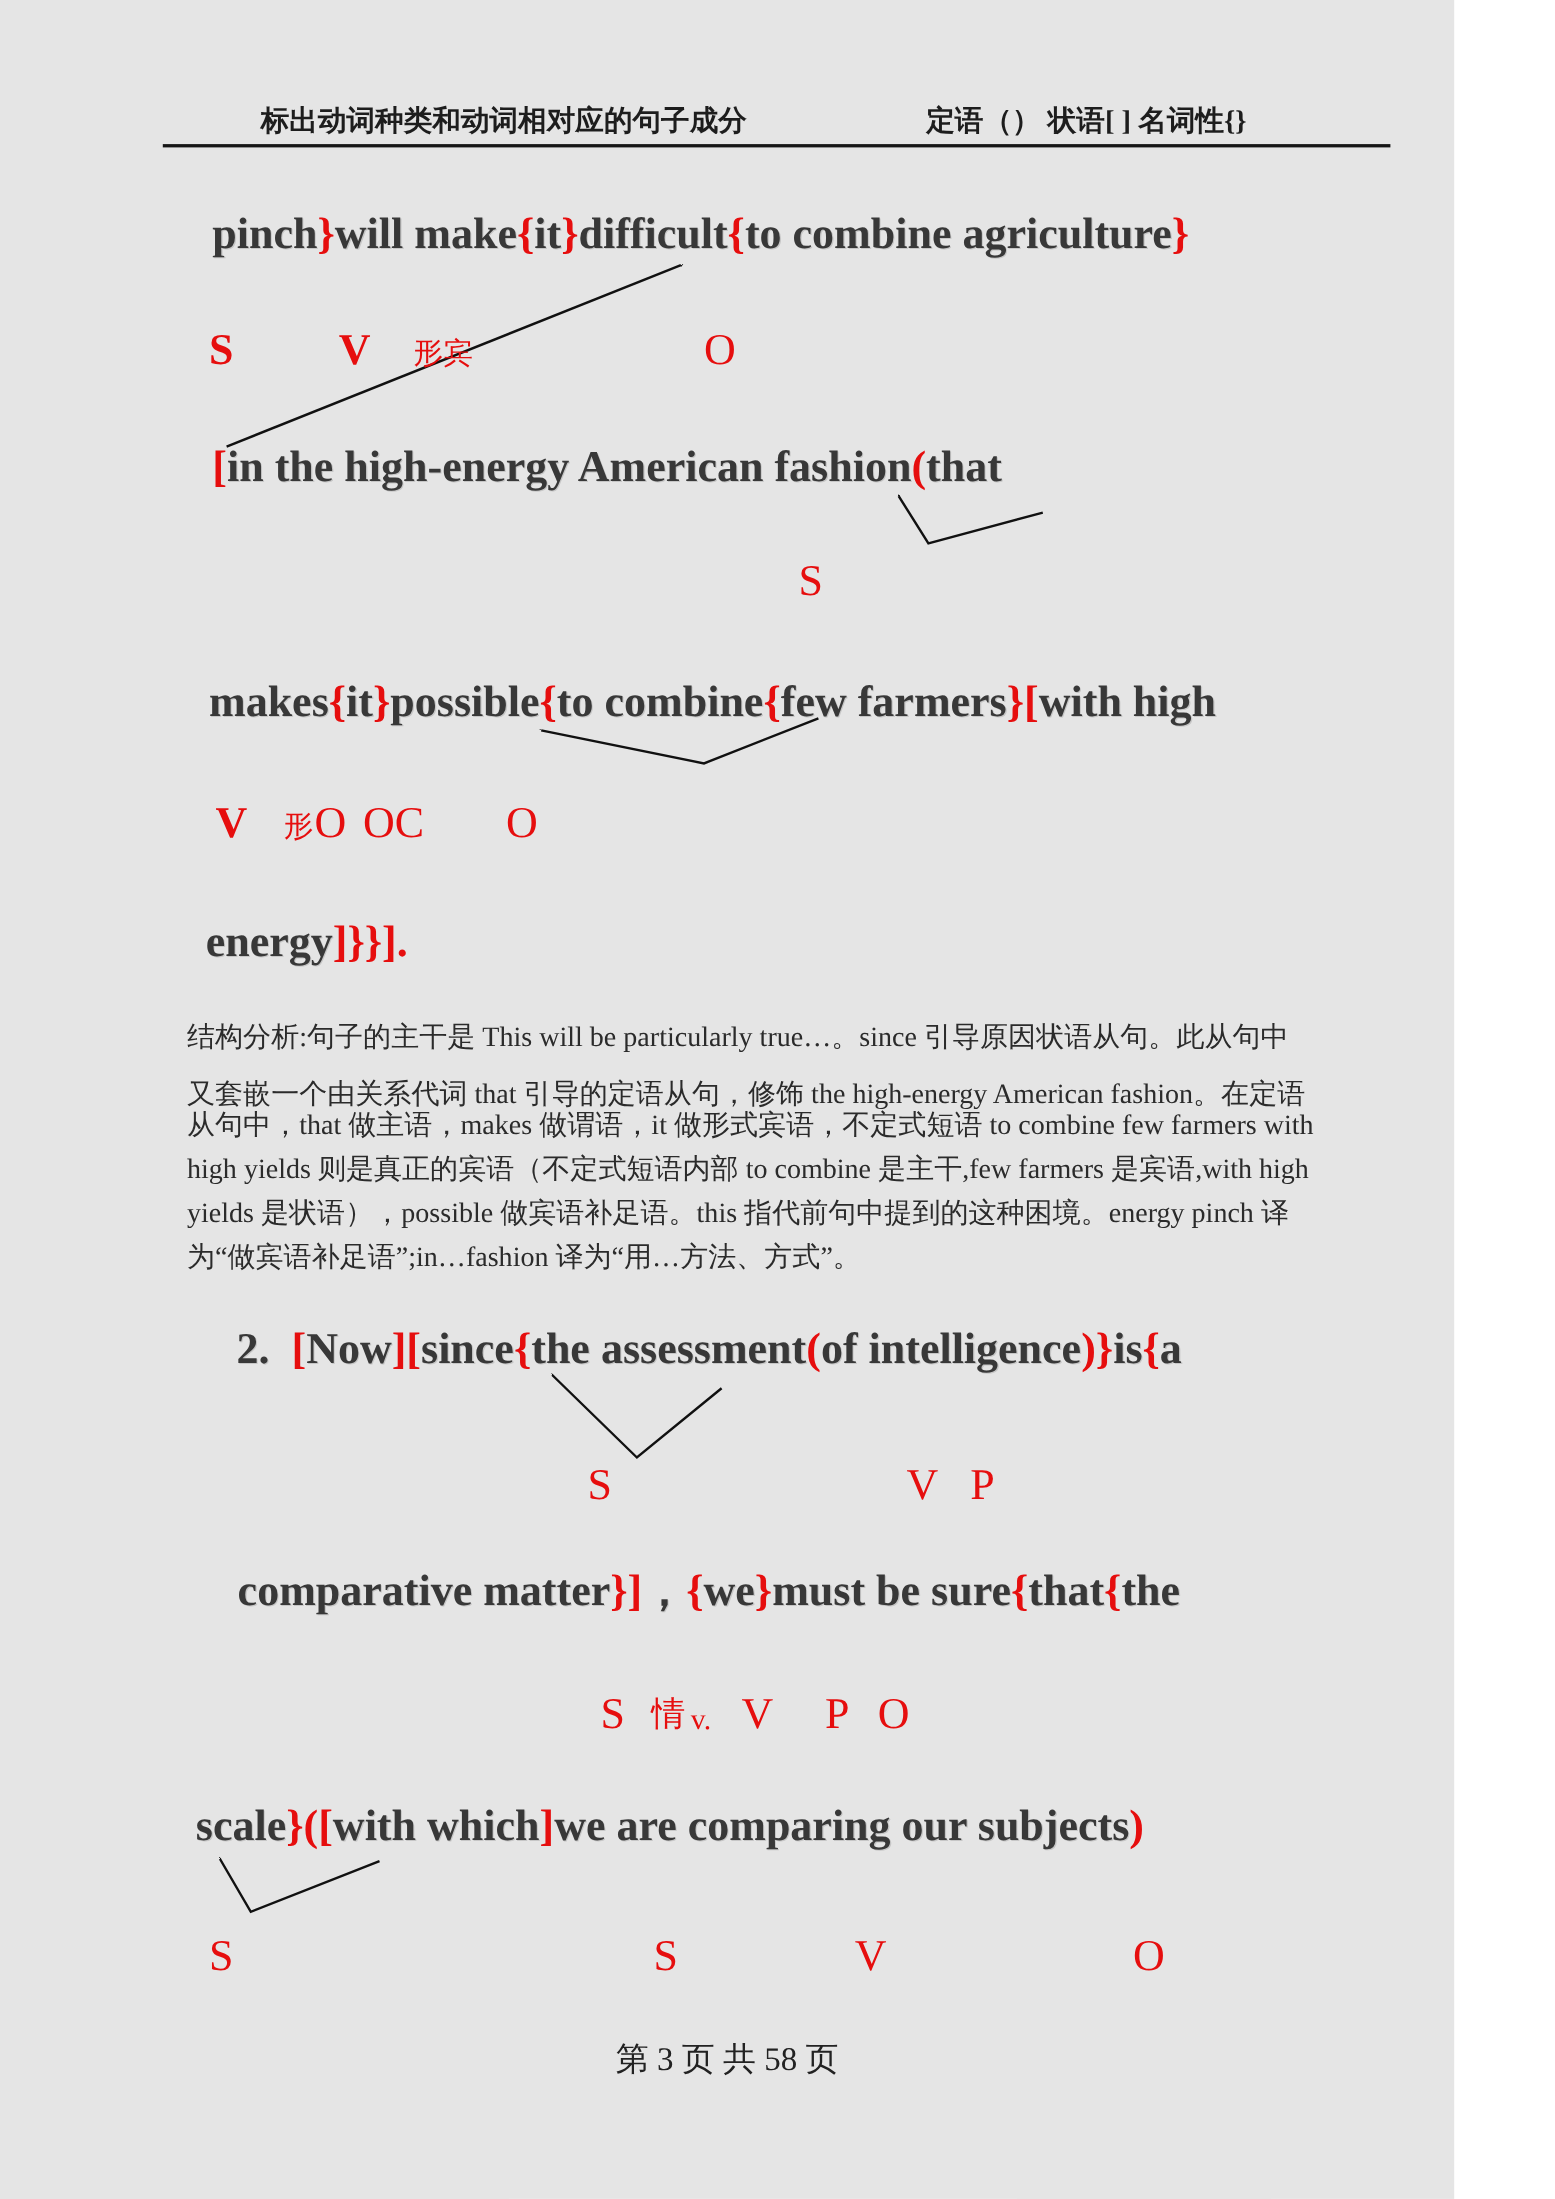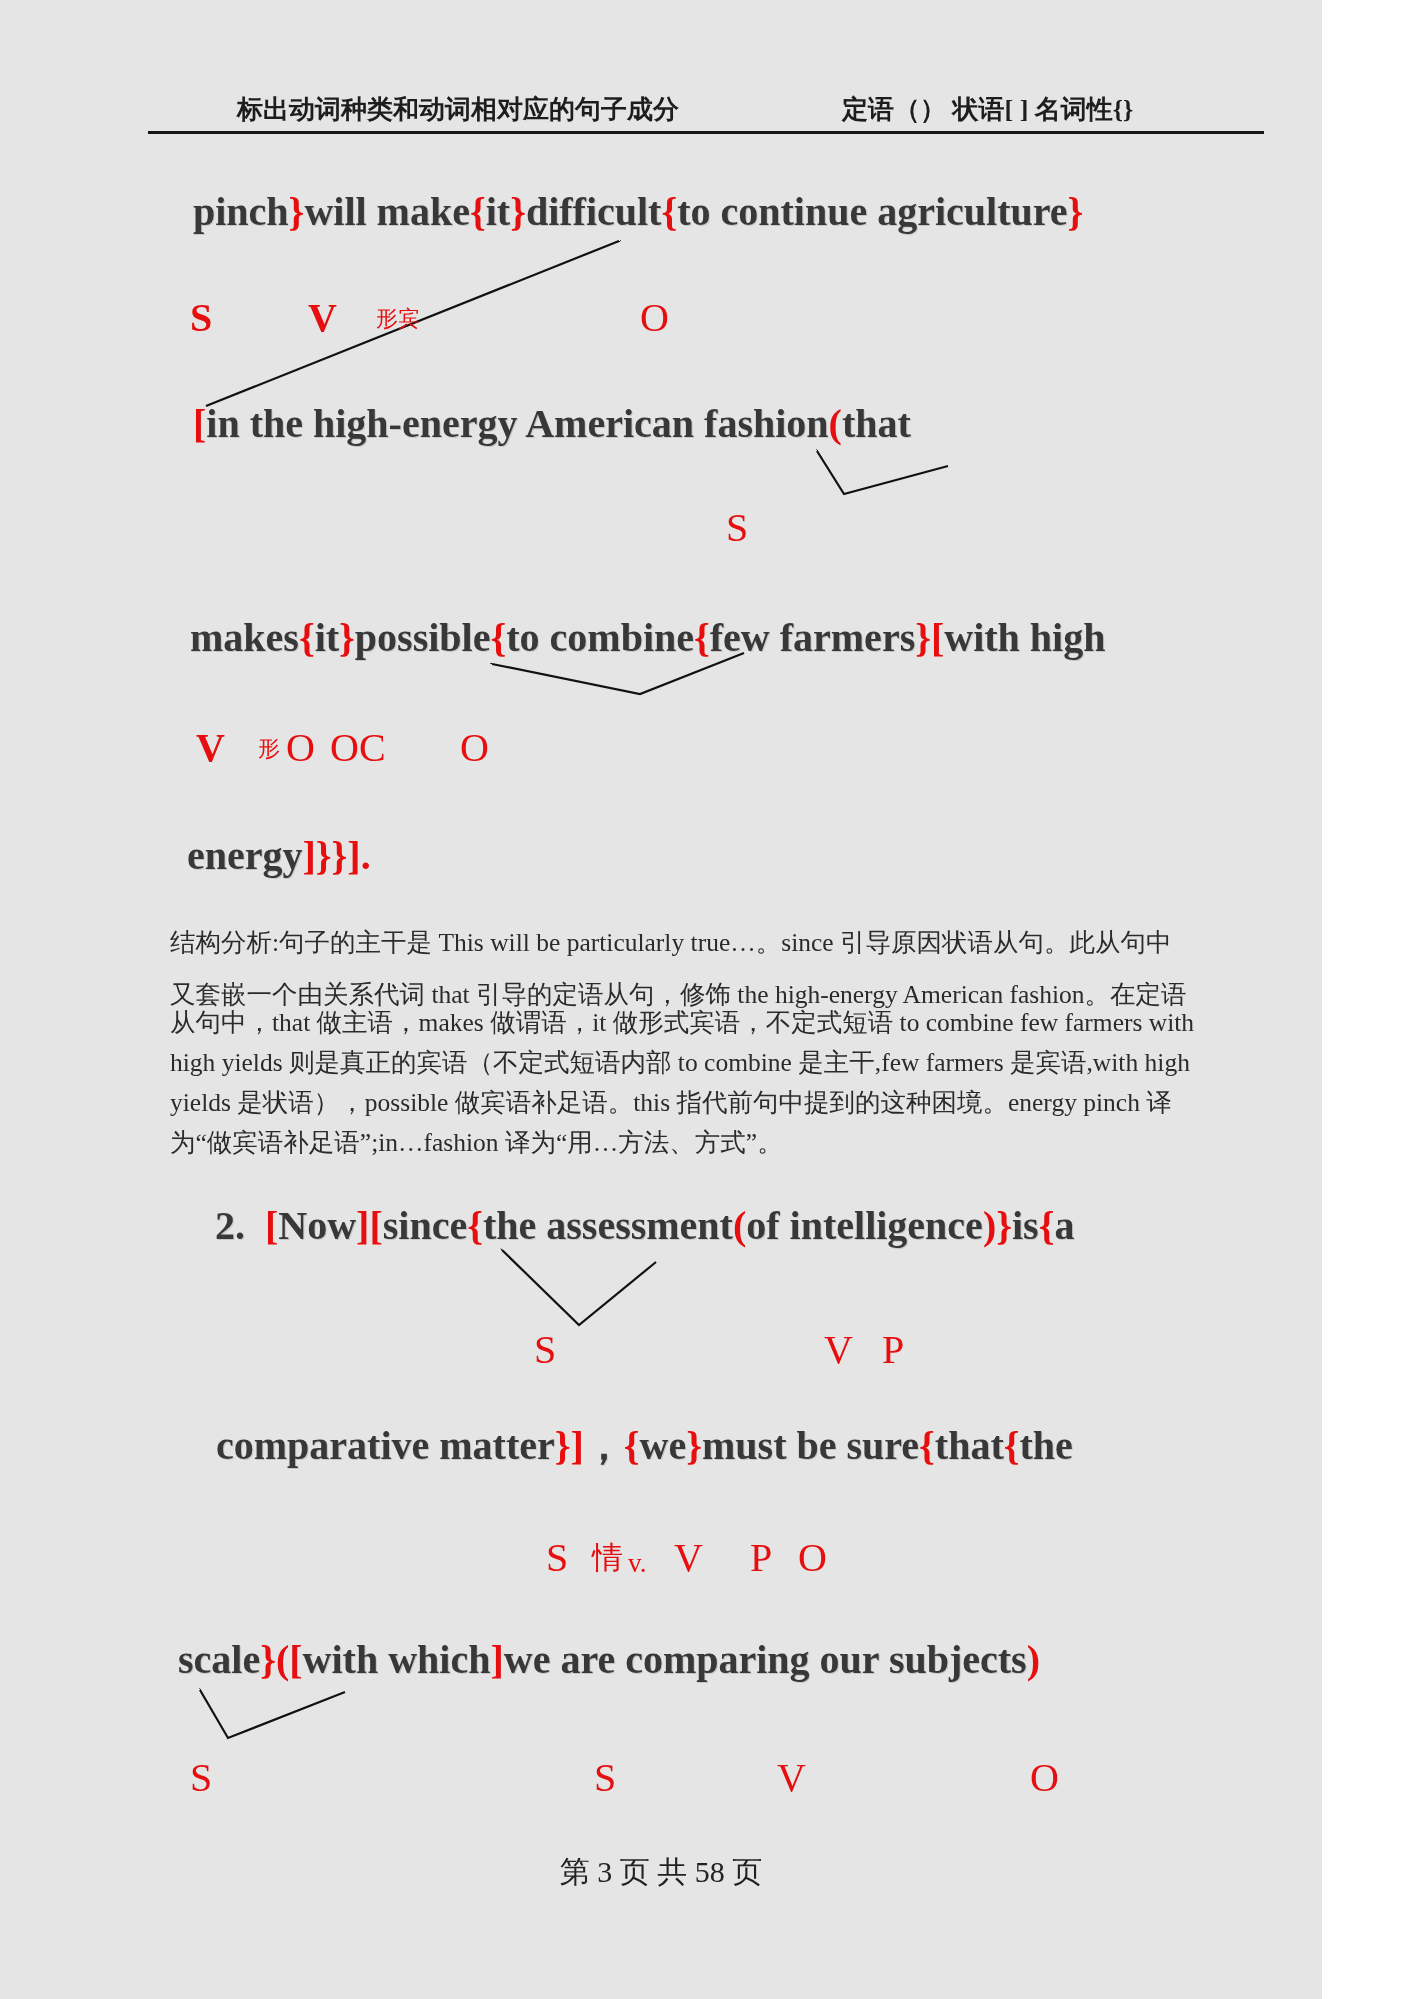--- a/index.html
+++ b/index.html
@@ -6,21 +6,21 @@
   #page{position:relative;width:1322px;height:1999px;background:#e5e5e5;overflow:hidden;
         font-family:"Liberation Serif","DejaVu Serif",serif;}
   .hdr{position:absolute;font-size:26px;font-weight:700;color:#1d1d1d;white-space:pre;}
   .rule{position:absolute;background:#161616;}
   .bigline{position:absolute;font-size:40px;font-weight:700;line-height:1;white-space:pre;
            color:#383838;text-shadow:1px 1px 0 rgba(140,140,140,0.35);}
   .bigline .red{color:#e60e0e;text-shadow:none;}
   .lbl{position:absolute;color:#e60e0e;line-height:1;white-space:pre;}
   .lbl.big{font-size:40px;}
   .lbl.bold{font-weight:700;}
-  .lbl.cjk{font-size:22px;}
+  .lbl.cjk{font-size:27px;}
   .lbl.cjk2{font-size:31px;}
   .lbl.mid{font-size:27px;}
   .para-line{position:absolute;font-size:25.5px;color:#2b2b2b;white-space:pre;line-height:1;}
   #footer{position:absolute;left:0;width:100%;text-align:center;font-size:30px;color:#222;}
   #arrows{position:absolute;left:0;top:0;pointer-events:none;}
 </style>
 </head>
 <body>
 
 <div id="page">
@@ -35,21 +35,21 @@
       <polyline points="744,653 640,694 492,664" fill="none" stroke="#111" stroke-width="2.2" marker-end="url(#ah)"></polyline>
       <polyline points="656,1262 579,1325 502,1250" fill="none" stroke="#111" stroke-width="2.2" marker-end="url(#ah)"></polyline>
       <polyline points="345,1692 228,1738 200,1690" fill="none" stroke="#111" stroke-width="2.2" marker-end="url(#ah)"></polyline>
     </svg>
 
   <div class="hdr" style="left:237px;top:92px">标出动词种类和动词相对应的句子成分</div>
   <div class="hdr" style="left:842px;top:92px">定语（） 状语[ ] 名词性{}</div>
   <div class="rule" style="left:148px;top:131px;width:1116px;height:3px"></div>
 
   <div id="biglines">
-      <div class="bigline" style="left: 193px; top: 192px;"><span class="blk">pinch</span><span class="red">}</span><span class="blk">will make</span><span class="red">{</span><span class="blk">it</span><span class="red">}</span><span class="blk">difficult</span><span class="red">{</span><span class="blk">to continue agriculture</span><span class="red">}</span></div>
+      <div class="bigline" style="left: 193px; top: 192px;"><span class="blk">pinch</span><span class="red">}</span><span class="blk">will make</span><span class="red">{</span><span class="blk">it</span><span class="red">}</span><span class="blk">difficult</span><span class="red">{</span><span class="blk">to combine agriculture</span><span class="red">}</span></div>
       <div class="bigline" style="left: 193px; top: 404px;"><span class="red">[</span><span class="blk">in the high-energy American fashion</span><span class="red">(</span><span class="blk">that</span></div>
       <div class="bigline" style="left: 190px; top: 618px;"><span class="blk">makes</span><span class="red">{</span><span class="blk">it</span><span class="red">}</span><span class="blk">possible</span><span class="red">{</span><span class="blk">to combine</span><span class="red">{</span><span class="blk">few farmers</span><span class="red">}</span><span class="red">[</span><span class="blk">with high</span></div>
       <div class="bigline" style="left: 187px; top: 836px;"><span class="blk">energy</span><span class="red">]}}].</span></div>
       <div class="bigline" style="left: 215px; top: 1206px;"><span class="blk">2.  </span><span class="red">[</span><span class="blk">Now</span><span class="red">][</span><span class="blk">since</span><span class="red">{</span><span class="blk">the assessment</span><span class="red">(</span><span class="blk">of intelligence</span><span class="red">)}</span><span class="blk">is</span><span class="red">{</span><span class="blk">a</span></div>
       <div class="bigline" style="left: 180px; top: 1426px; margin-left: 36px;"><span class="blk">comparative matter</span><span class="red">}]</span><span class="blk">，</span><span class="red">{</span><span class="blk">we</span><span class="red">}</span><span class="blk">must be sure</span><span class="red">{</span><span class="blk">that</span><span class="red">{</span><span class="blk">the</span></div>
       <div class="bigline" style="left: 178px; top: 1640px;"><span class="blk">scale</span><span class="red">}(</span><span class="red">[</span><span class="blk">with which</span><span class="red">]</span><span class="blk">we are comparing our subjects</span><span class="red">)</span></div>
     </div>
   <div id="labels">
       <span class="lbl big bold" style="left: 190px; top: 298px;">S</span>
       <span class="lbl big bold" style="left: 308px; top: 298px;">V</span>

